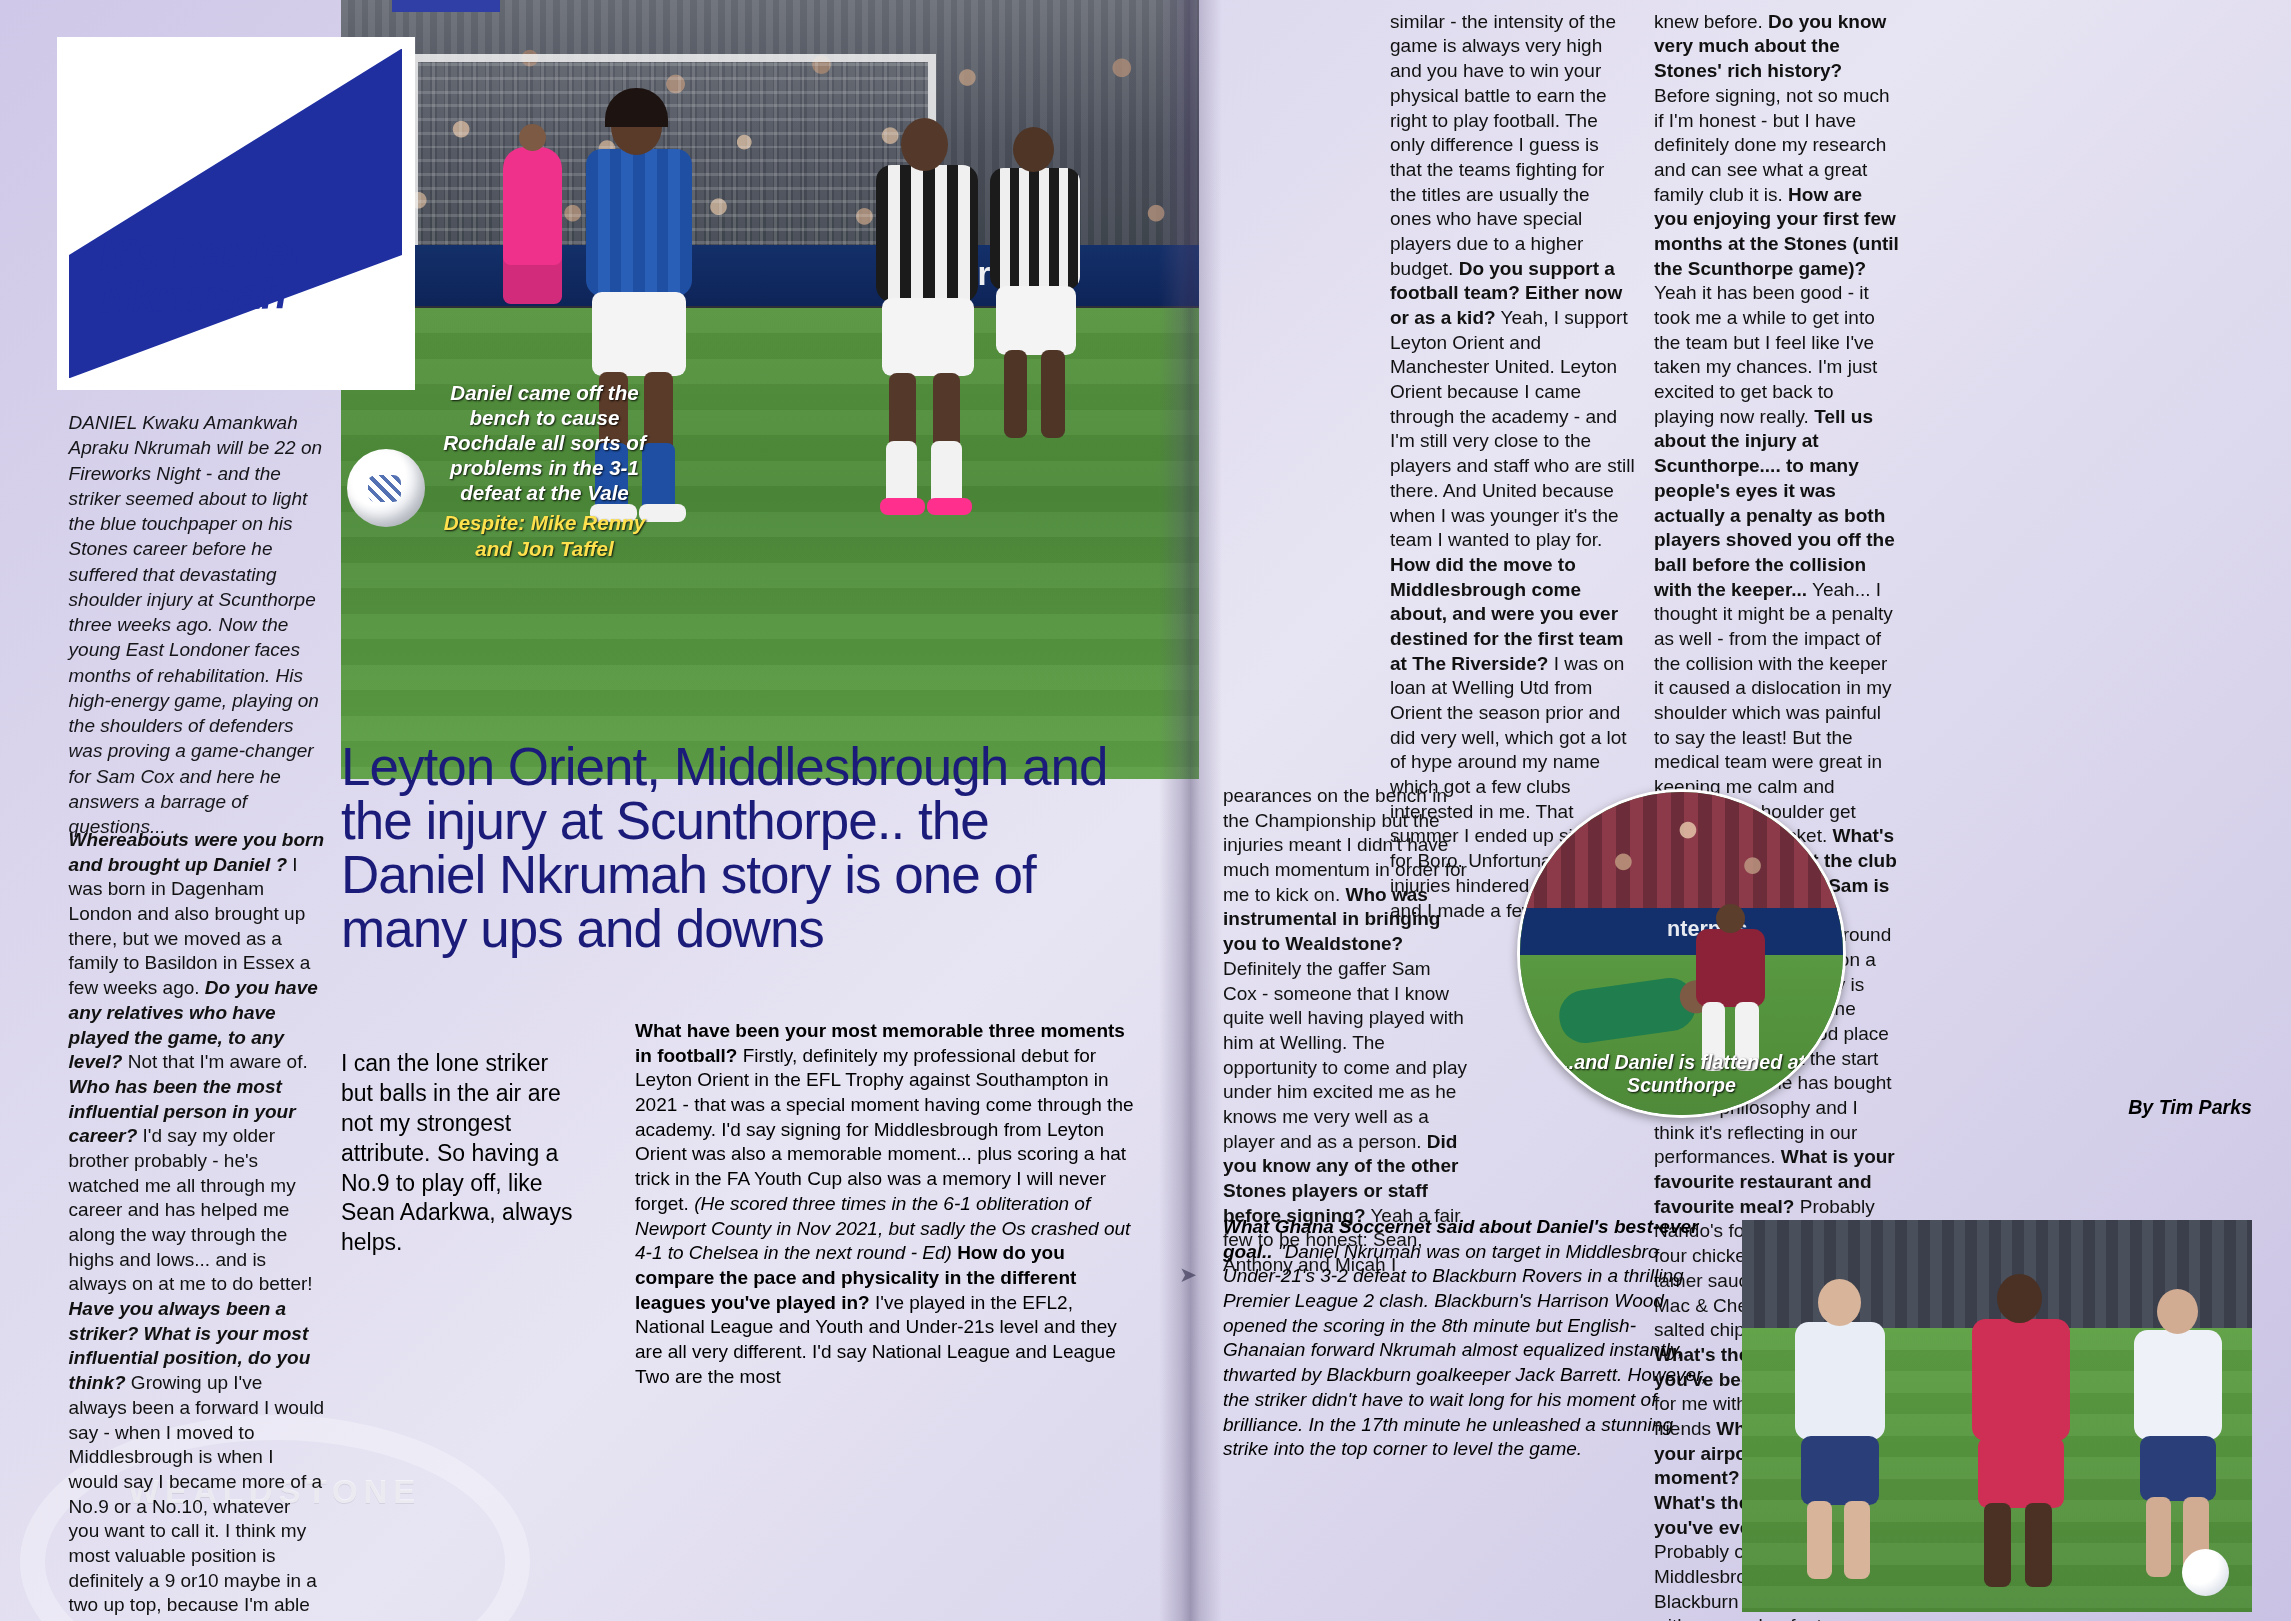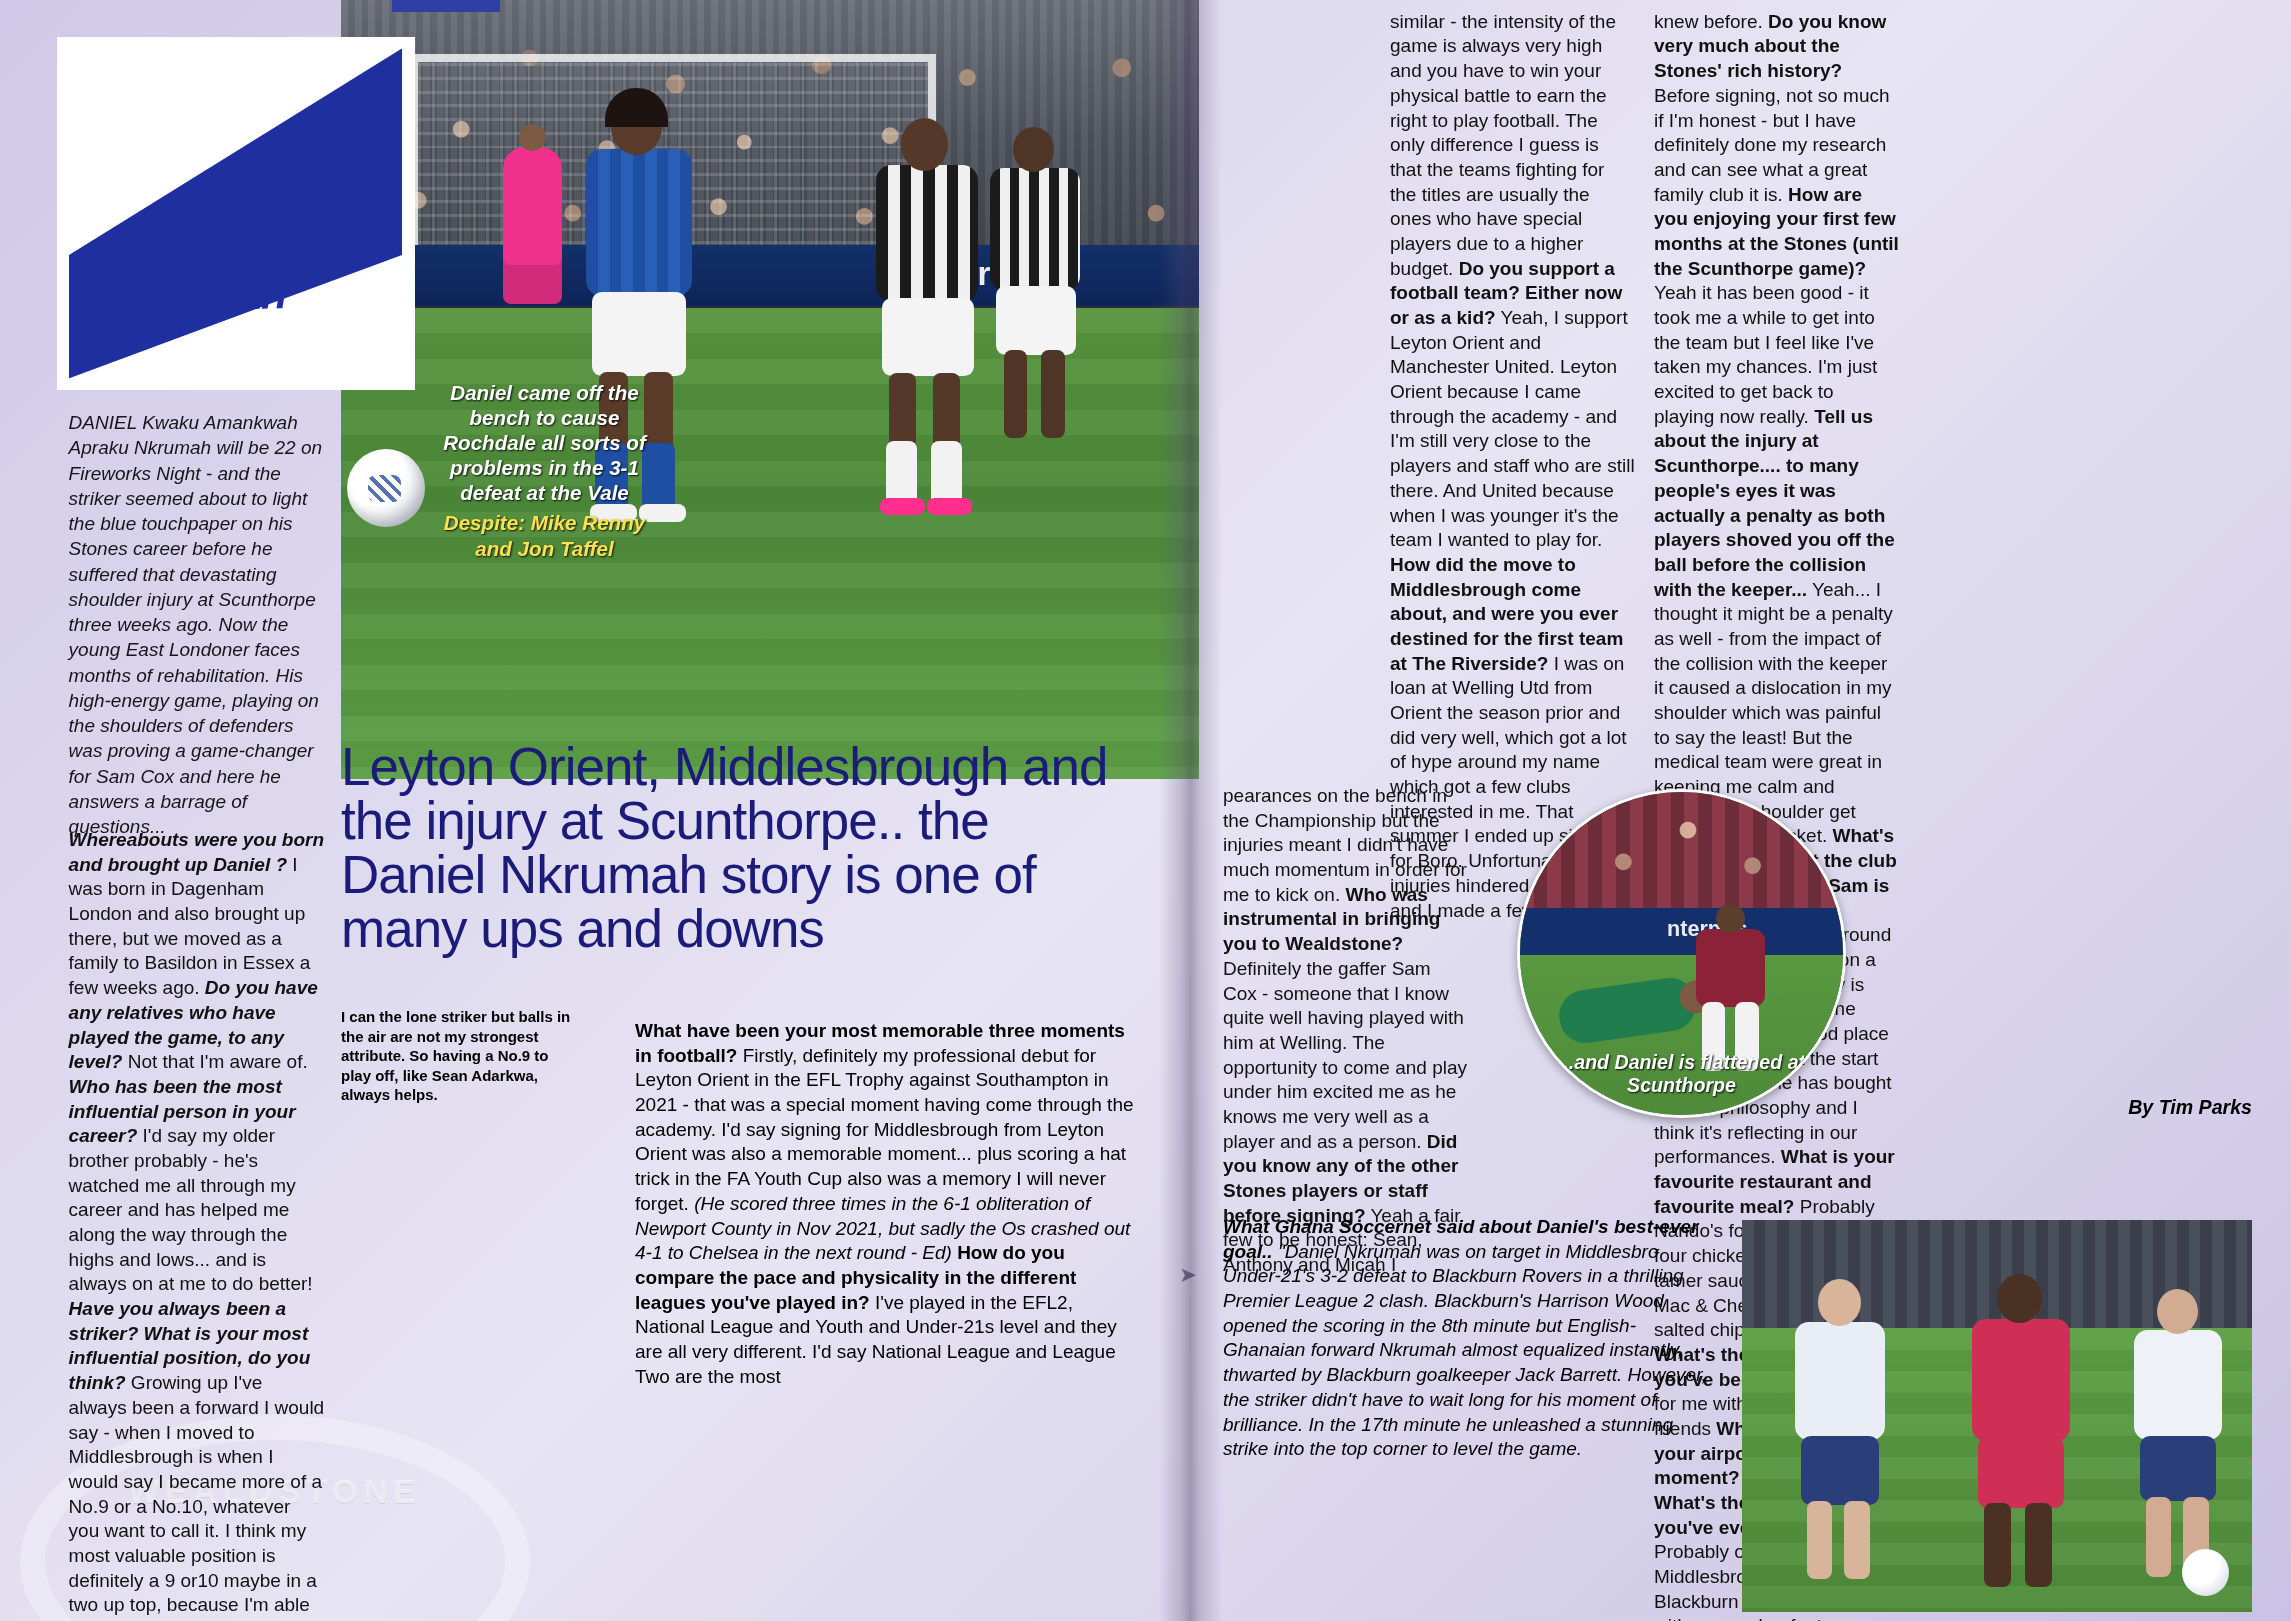--- a/index.html
+++ b/index.html
@@ -303,25 +303,24 @@
     width: 784px;
     color: #1b1b7a;
     font-weight: normal;
     font-size: 53px;
     line-height: 1.02;
     letter-spacing: -1px;
   }
   .left-col2 {
     position: absolute;
     left: 294px;
-    top: 1007px;
+    top: 1049px;
     width: 240px;
-    font-size: 15px;
+    font-size: 23px;
     line-height: 1.30;
-    font-weight: bold;
   }
   .left-col3 {
     position: absolute;
     left: 588px;
     top: 1019px;
     width: 510px;
     font-size: 19px;
     line-height: 1.30;
   }
   .q { font-weight: bold; }

